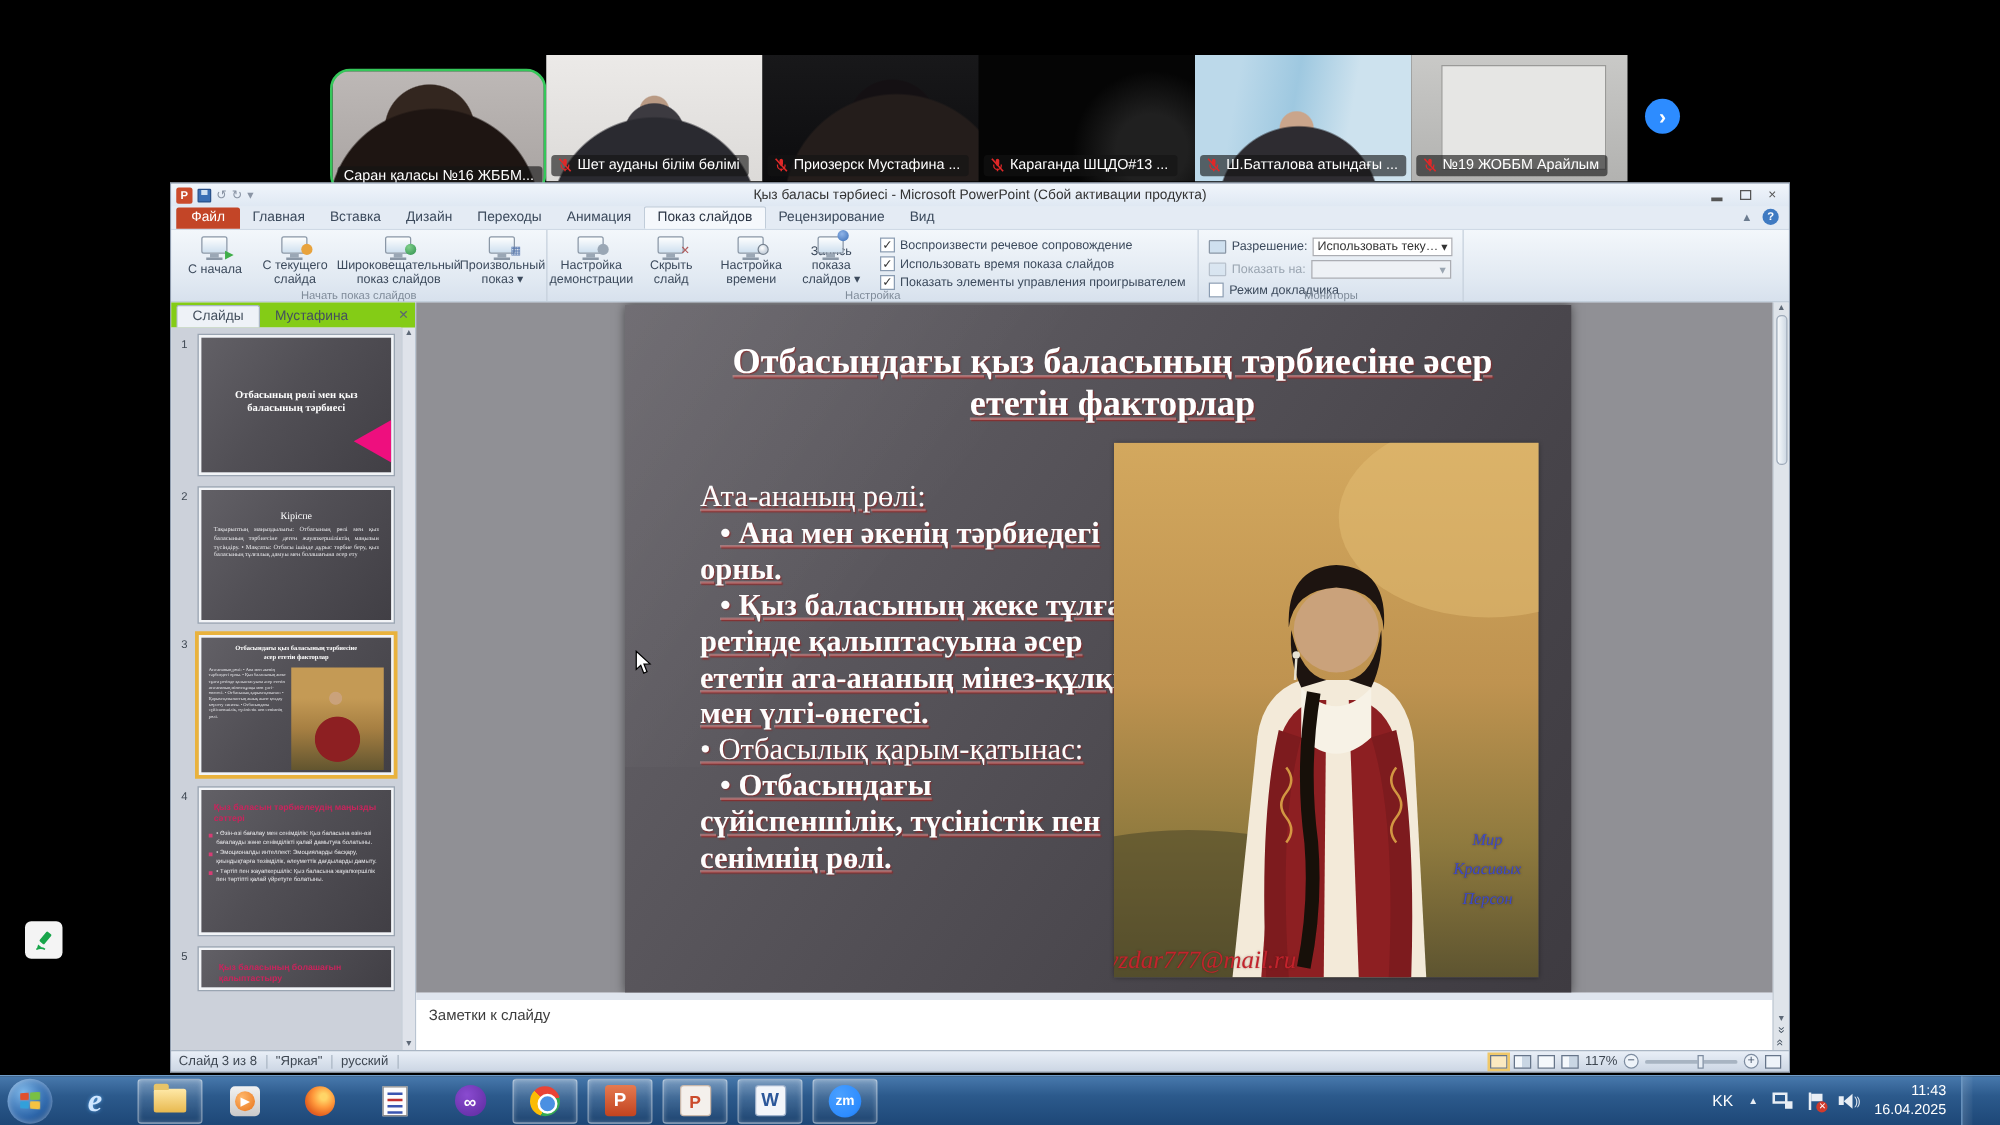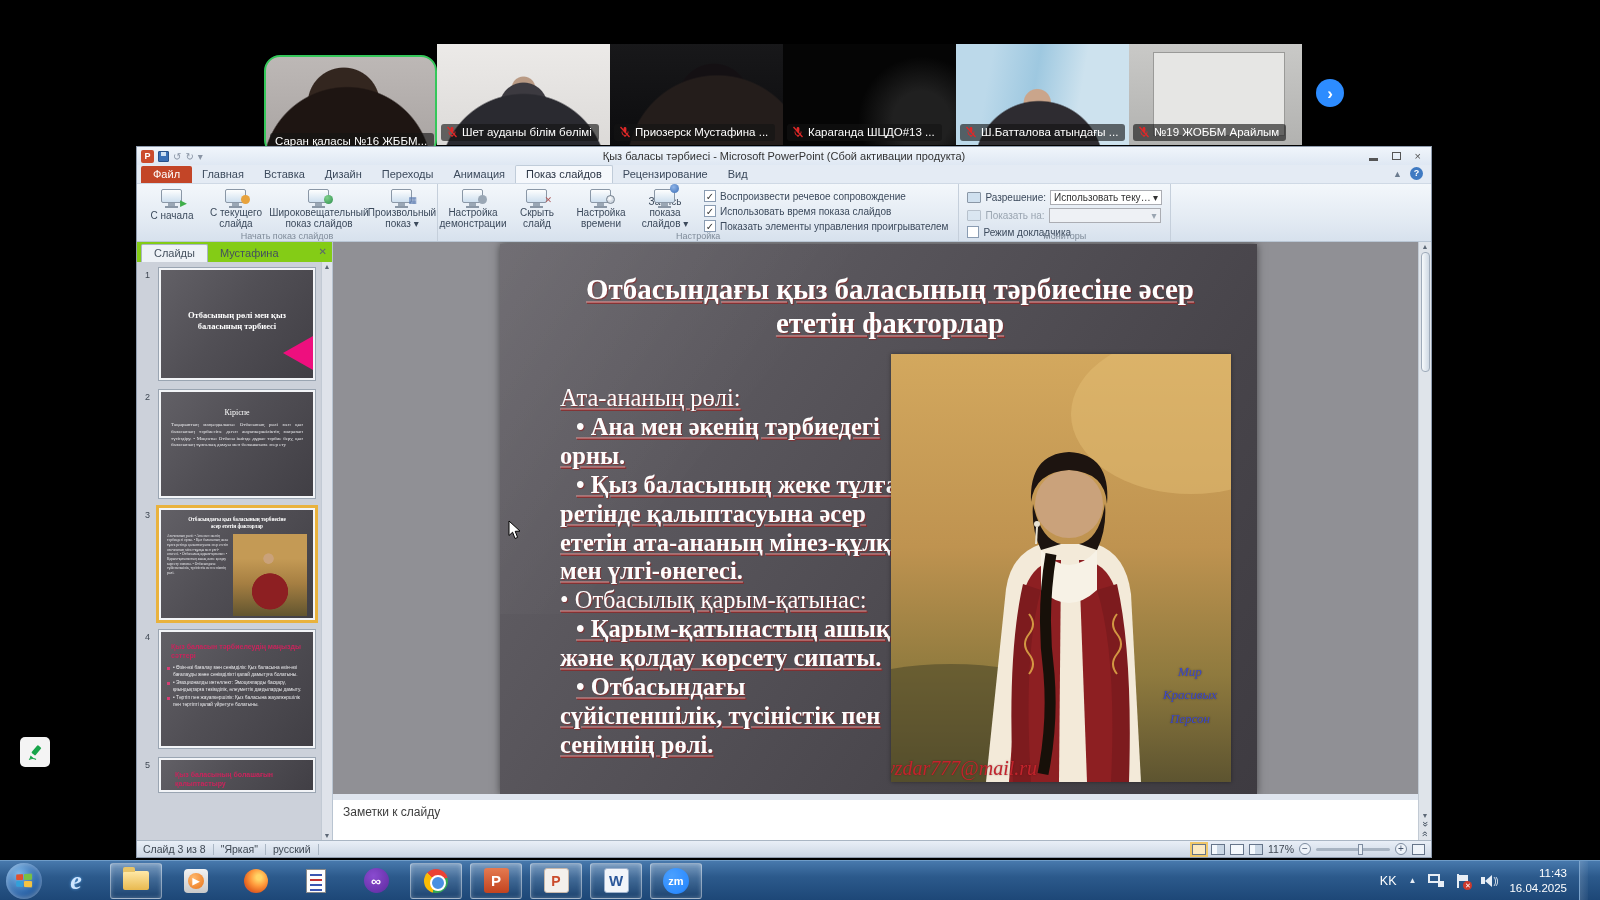--- a/index.html
+++ b/index.html
@@ -208,21 +208,21 @@
   .purple { width:25px; height:25px; border-radius:50%; background:radial-gradient(circle at 38% 32%, #8a4bd0, #5d2a9e); color:#fff; font-size:14px; display:flex; align-items:center; justify-content:center; }
   .chrome { position:relative; width:24px; height:24px; border-radius:50%;
             background:conic-gradient(from -45deg, #ea4335 0 120deg, #34a853 0 240deg, #fbbc05 0 360deg); }
   .chrome::after { content:""; position:absolute; left:6px; top:6px; width:12px; height:12px; border-radius:50%;
                    background:#4a90e2; border:2px solid #fff; }
   .pptic { width:25px; height:25px; border-radius:3px; background:linear-gradient(#e57a50,#c2431f); color:#fff; font-size:15px; display:flex; align-items:center; justify-content:center; }
   .ppt2 { width:25px; height:25px; border-radius:3px; background:#f4f0ec; border:1px solid #c9b8ab; color:#cb4b2c; font-size:14px; display:flex; align-items:center; justify-content:center; }
   .wordic { width:25px; height:25px; border-radius:3px; background:#f2f5fa; border:1px solid #9fb2cc; color:#2b579a; font-size:15px; display:flex; align-items:center; justify-content:center; }
   .zoomic { width:26px; height:26px; border-radius:50%; background:radial-gradient(circle at 35% 30%, #4aa0ff, #2D8CFF 70%, #1a6fe0); color:#fff; font-size:11px; font-weight:bold; display:flex; align-items:center; justify-content:center; }
 
-  .tray { margin-left:auto; display:flex; align-items:center; gap:12px; padding-right:12px; color:#fff; }
+  .tray { margin-left:auto; display:flex; align-items:center; gap:12px; padding-right:22px; color:#fff; }
   .tray .lang { font-size:12.5px; }
   .tray .up { font-size:8px; color:#e8eef5; }
   .net { position:relative; width:16px; height:13px; }
   .net .m { position:absolute; left:0; top:0; width:12px; height:9px; border:2px solid #e8eef5; background:transparent; }
   .net .p { position:absolute; right:0; bottom:0; width:6px; height:6px; background:#e8eef5; }
   .flagic { position:relative; width:13px; height:14px; }
   .flagic .pole { position:absolute; left:1px; top:0; width:2px; height:14px; background:#e8eef5; }
   .flagic .f { position:absolute; left:3px; top:1px; width:9px; height:6px; background:#e8eef5; }
   .flagic .x { position:absolute; right:-3px; bottom:-2px; width:9px; height:9px; border-radius:50%; background:#d03a2c;
                color:#fff; font-size:7px; line-height:9px; text-align:center; }
@@ -522,21 +522,20 @@
       <div class="editor">
         <div class="canvas">
           <div class="slide">
             <div class="band"></div>
             <div class="slide-title">Отбасындағы қыз баласының тәрбиесіне әсер ететін факторлар</div>
             <div class="slide-body">
               <p>Ата-ананың рөлі:</p>
               <p class="ind">• Ана мен әкенің тәрбиедегі орны.</p>
               <p class="ind">• Қыз баласының жеке тұлға ретінде қалыптасуына әсер ететін ата-ананың мінез-құлқы мен үлгі-өнегесі.</p>
               <p>• Отбасылық қарым-қатынас:</p>
-              <p class="ind">• Қарым-қатынастың ашық және қолдау көрсету сипаты.</p>
               <p class="ind">• Отбасындағы сүйіспеншілік, түсіністік пен сенімнің рөлі.</p>
             </div>
             <div class="photo">
               <svg width="340" height="428" viewBox="0 0 340 428">
                 <defs>
                   <linearGradient id="sky" x1="0" y1="0" x2="0" y2="1">
                     <stop offset="0" stop-color="#d3a85e"></stop>
                       <stop offset="0.45" stop-color="#bf9350"></stop>
                     <stop offset="0.75" stop-color="#8f7a3e"></stop>
                       <stop offset="1" stop-color="#5d5430"></stop>

